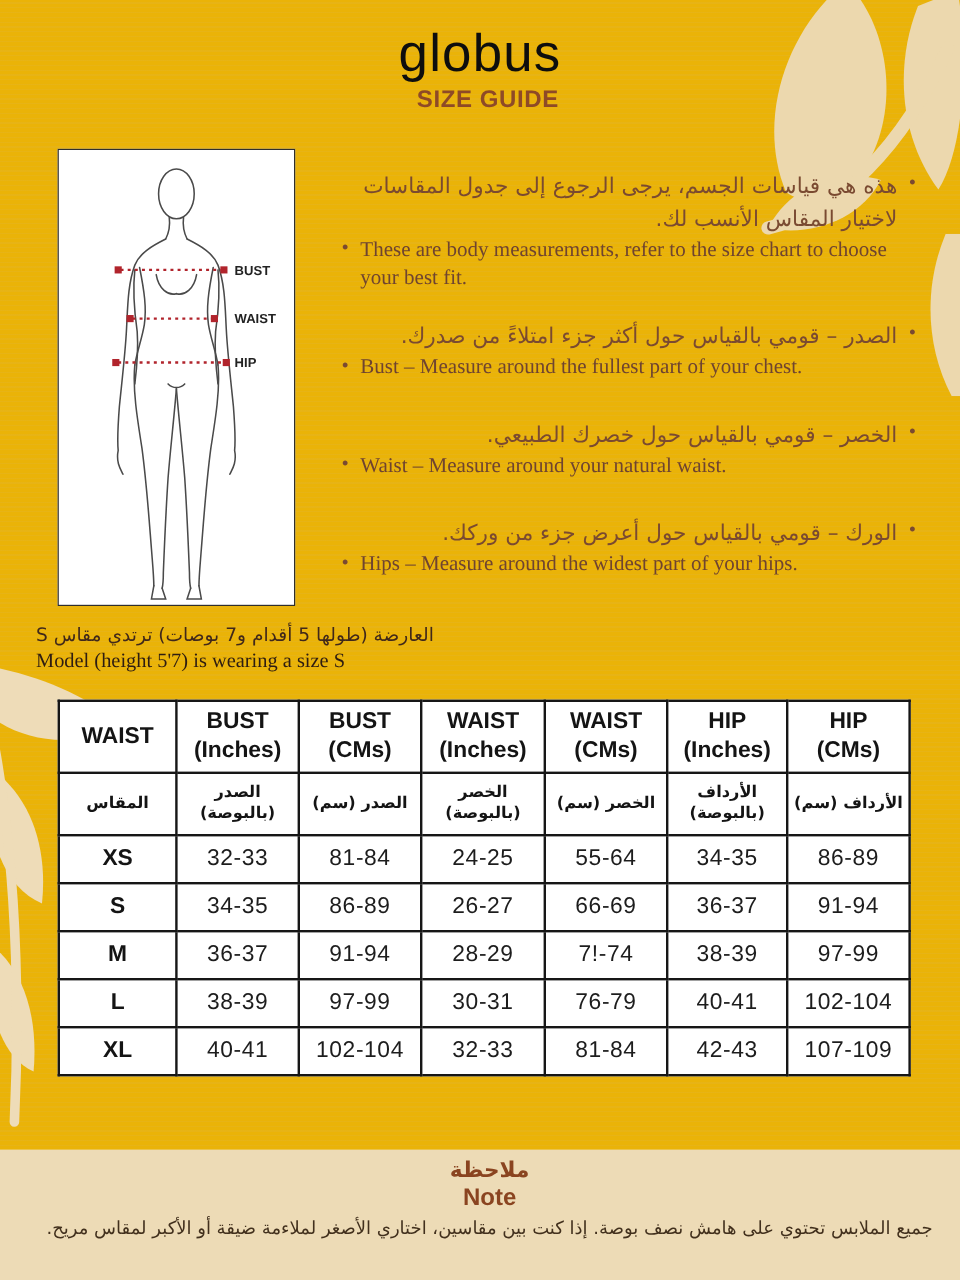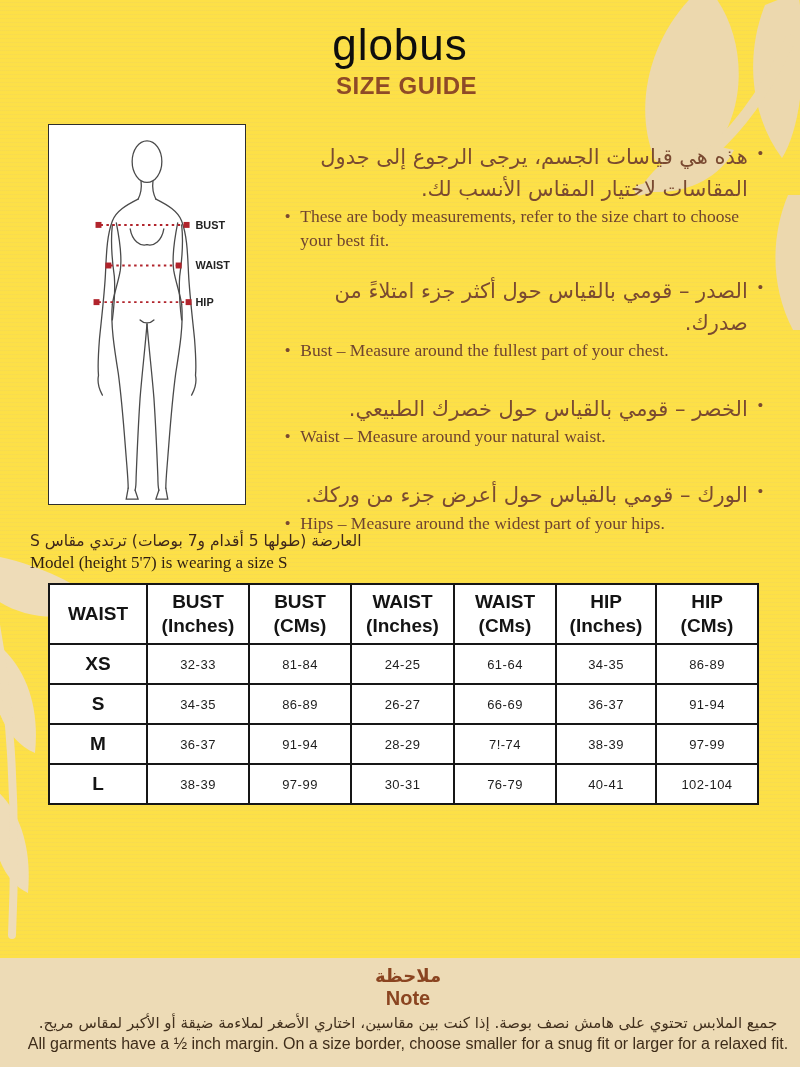--- a/index.html
+++ b/index.html
@@ -1,69 +1,69 @@
 <!DOCTYPE html>
 <html lang="en"><head>
 <meta charset="utf-8">
 <style>
   html,body{margin:0;padding:0;}
   .page{
     position:relative; width:800px; height:1067px; overflow:hidden;
-    background:#fde047;
+    background:#eab308;
     font-family:"Liberation Sans", sans-serif;
   }
   .page::before{ 
     content:""; position:absolute; inset:0; z-index:0; pointer-events:none;
     background:repeating-linear-gradient(0deg, rgba(205,183,142,0.10) 0 1px, rgba(255,255,255,0) 1px 4px);
   }
   .deco{position:absolute; z-index:0; pointer-events:none;}
   .content{position:absolute; inset:0; z-index:1;}
 
   
   .brand{
     text-align:center; padding-top:20px;
     font-size:44px; font-weight:500; color:#0e0e0e; letter-spacing:1px;
   }
   .title{
     text-align:center; margin:2px 0 0 13px;
-    font-size:24px; font-weight:700; color:#8e4a27; letter-spacing:0.5px;
+    font-size:20px; font-weight:700; color:#8e4a27; letter-spacing:0.5px;
   }
 
   
   .diagram{
     position:absolute; left:48px; top:124px; width:198px; height:381px;
     background:#ffffff; border:1.5px solid #2e2e2e; box-sizing:border-box;
   }
   .diagram svg{display:block; width:100%; height:100%;}
 
   
   .bullets{position:absolute; left:285px; top:142px; width:478px;}
   .b-group{margin-bottom:24px;}
   .b-group.g2{margin-bottom:31px;}
   .b-group.g3{margin-bottom:31px;}
   .b-item{display:flex; gap:10px; align-items:flex-start;}
   .b-item .dot{color:#7a4a31; font-size:15px; line-height:1.5; flex:0 0 auto;}
   .b-ar{direction:rtl;}
   .b-ar .txt{
     flex:1 1 auto; text-align:right; direction:rtl;
     font-family:"DejaVu Sans", sans-serif;
-    font-size:21px; line-height:1.5; color:#7a4a31;
+    font-size:18px; line-height:1.5; color:#7a4a31;
   }
   .b-en .txt{
     flex:1 1 auto; text-align:left;
     font-family:Liberation Serif, serif;
     font-size:17.5px; line-height:1.35; color:#6f4430;
   }
 
   
   .model-note{position:absolute; left:30px; top:520px; width:460px;}
   .model-note .ar{
     direction:rtl; text-align:left;
     font-family:"DejaVu Sans", sans-serif;
-    font-size:15.5px; color:#40281a; margin-bottom:3px;margin-top:12px;
+    font-size:15.5px; color:#40281a; margin-bottom:3px;
   }
   .model-note .en{
     font-family:"Liberation Serif", serif;
     font-size:17px; color:#2e1d12;
   }
 
   
   .size-table{
     position:absolute; left:48px; top:583px; width:709px;
     border-collapse:collapse; table-layout:fixed; background:#ffffff;
@@ -73,21 +73,21 @@
     padding:0; background:#ffffff; color:#141414;
   }
   .size-table .hdr-en{
     height:58px; font-size:19px; font-weight:700; white-space:pre-line; line-height:1.25;
   }
   .size-table .hdr-ar{
     height:50px; font-family:"DejaVu Sans", sans-serif;
     font-size:13.5px; font-weight:700; white-space:pre-line; line-height:1.3;
   }
   .size-table .size-cell{height:38px; font-size:19px; font-weight:700;}
-  .size-table .value-cell{height:38px; font-size:13px; font-weight:400; color:#1d1d1d; letter-spacing:0.5px;}
+  .size-table .value-cell{height:38px; font-size:19px; font-weight:400; color:#1d1d1d; letter-spacing:0.5px;}
 
   
   .note-band{
     position:absolute; left:0; top:958px; width:800px; height:139px;
     background:#eddbb6; text-align:center; box-sizing:border-box; padding-top:7px;padding-left:16px;
   }
   .note-title-ar{
     direction:rtl; font-family:"DejaVu Sans", sans-serif;
     font-size:18px; font-weight:700; color:#8a4420;
   }
@@ -240,25 +240,37 @@
             <th class="hdr-en">WAIST
 (Inches)</th>
             <th class="hdr-en">WAIST
 (CMs)</th>
             <th class="hdr-en">HIP
 (Inches)</th>
             <th class="hdr-en">HIP
 (CMs)</th>
           </tr>
           <tr>
+            <th class="hdr-ar" dir="rtl">المقاس</th>
+            <th class="hdr-ar" dir="rtl">الصدر
+(بالبوصة)</th>
+            <th class="hdr-ar" dir="rtl">الصدر (سم)</th>
+            <th class="hdr-ar" dir="rtl">الخصر
+(بالبوصة)</th>
+            <th class="hdr-ar" dir="rtl">الخصر (سم)</th>
+            <th class="hdr-ar" dir="rtl">الأرداف
+(بالبوصة)</th>
+            <th class="hdr-ar" dir="rtl">الأرداف (سم)</th>
+          </tr>
+          <tr>
             <td class="size-cell">XS</td>
             <td class="value-cell">32-33</td>
             <td class="value-cell">81-84</td>
             <td class="value-cell">24-25</td>
-            <td class="value-cell">61-64</td>
+            <td class="value-cell">55-64</td>
             <td class="value-cell">34-35</td>
             <td class="value-cell">86-89</td>
           </tr>
           <tr>
             <td class="size-cell">S</td>
             <td class="value-cell">34-35</td>
             <td class="value-cell">86-89</td>
             <td class="value-cell">26-27</td>
             <td class="value-cell">66-69</td>
             <td class="value-cell">36-37</td>
@@ -275,24 +287,32 @@
           </tr>
           <tr>
             <td class="size-cell">L</td>
             <td class="value-cell">38-39</td>
             <td class="value-cell">97-99</td>
             <td class="value-cell">30-31</td>
             <td class="value-cell">76-79</td>
             <td class="value-cell">40-41</td>
             <td class="value-cell">102-104</td>
           </tr>
+          <tr>
+            <td class="size-cell">XL</td>
+            <td class="value-cell">40-41</td>
+            <td class="value-cell">102-104</td>
+            <td class="value-cell">32-33</td>
+            <td class="value-cell">81-84</td>
+            <td class="value-cell">42-43</td>
+            <td class="value-cell">107-109</td>
+          </tr>
         </tbody>
     </table>
 
     <div class="note-band">
       <div class="note-title-ar">ملاحظة</div>
       <div class="note-title-en">Note</div>
       <div class="note-body-ar">جميع الملابس تحتوي على هامش نصف بوصة. إذا كنت بين مقاسين، اختاري الأصغر لملاءمة ضيقة أو الأكبر لمقاس مريح.</div>
-      <div class="note-body-en">All garments have a ½ inch margin. On a size border, choose smaller for a snug fit or larger for a relaxed fit.</div>
     </div>
 
   </div>
 </div>
 
 </body></html>

